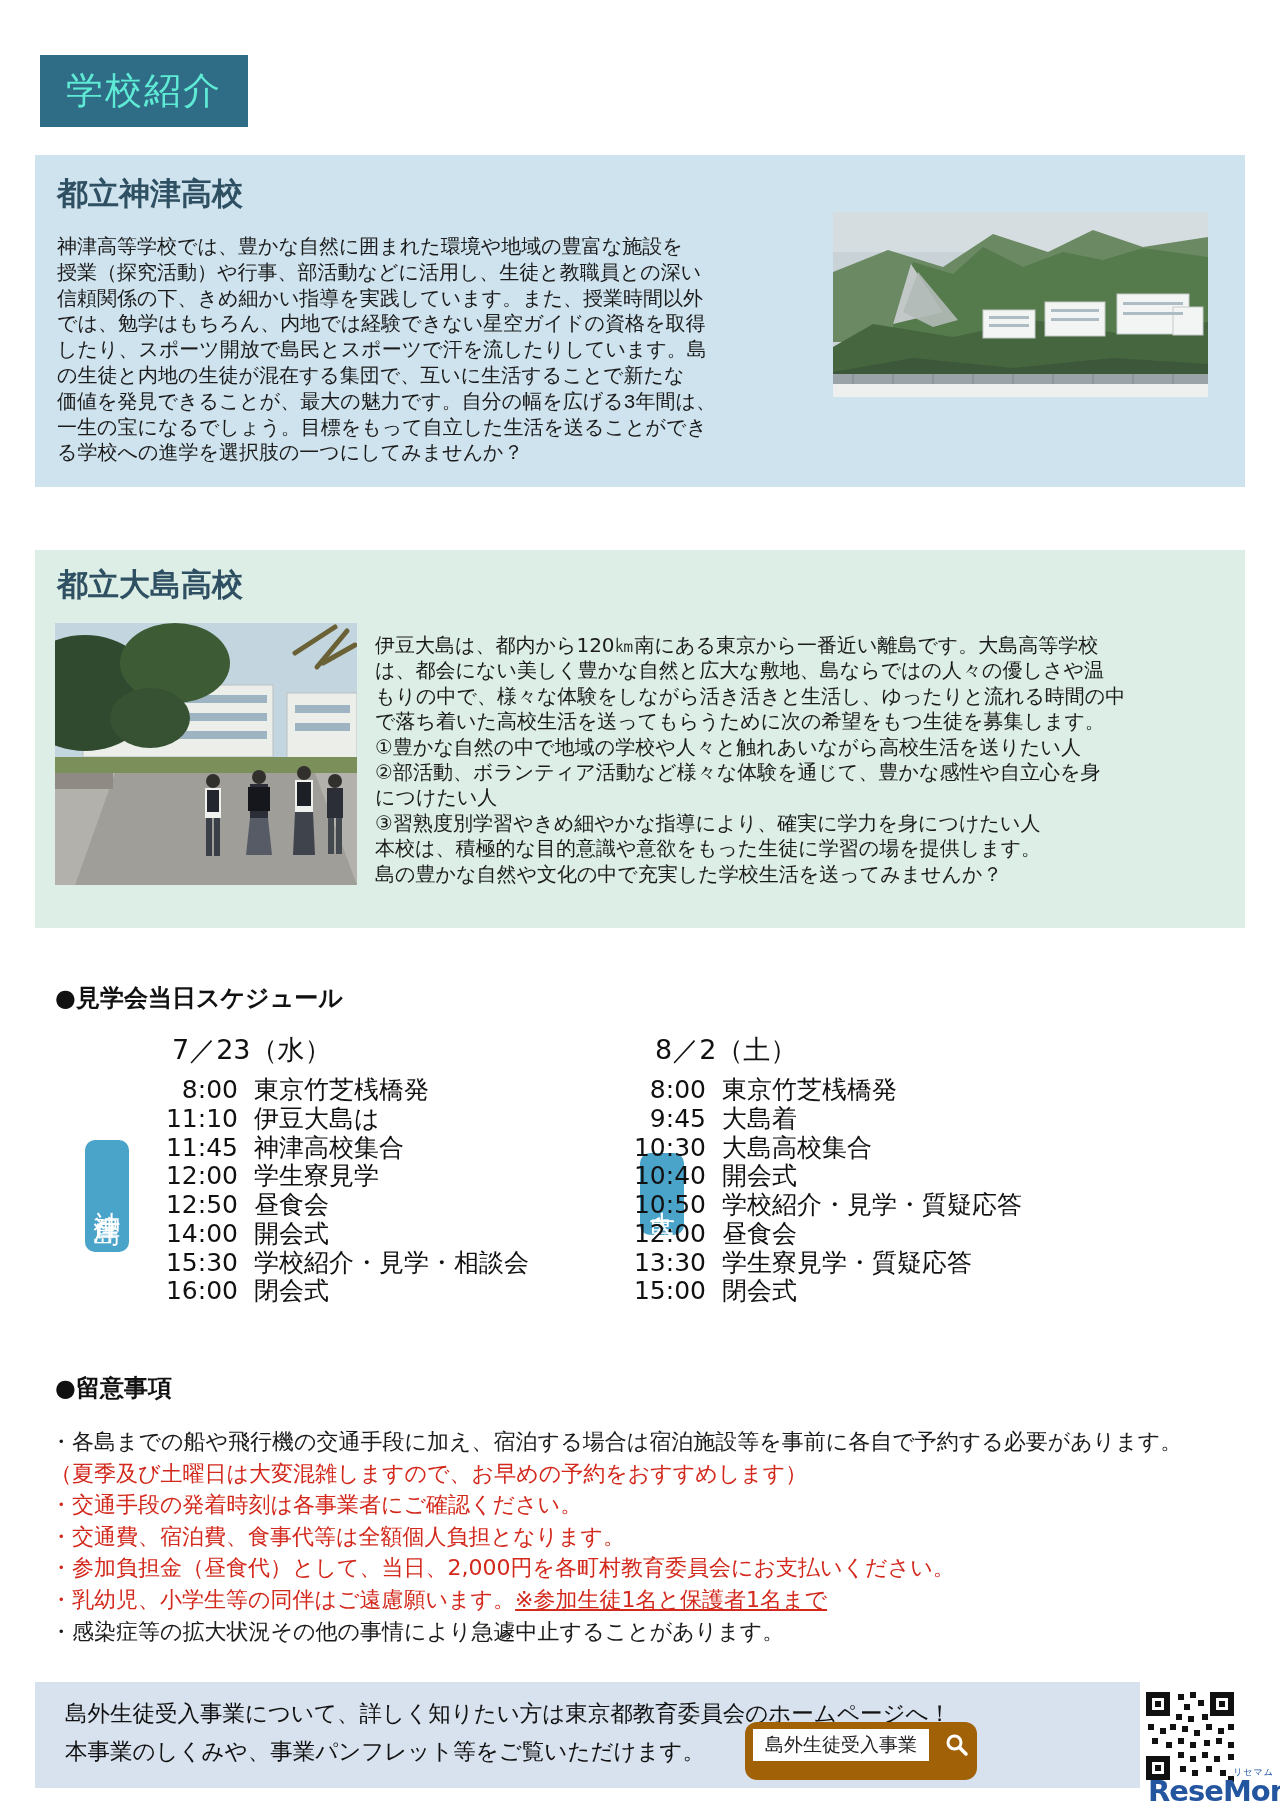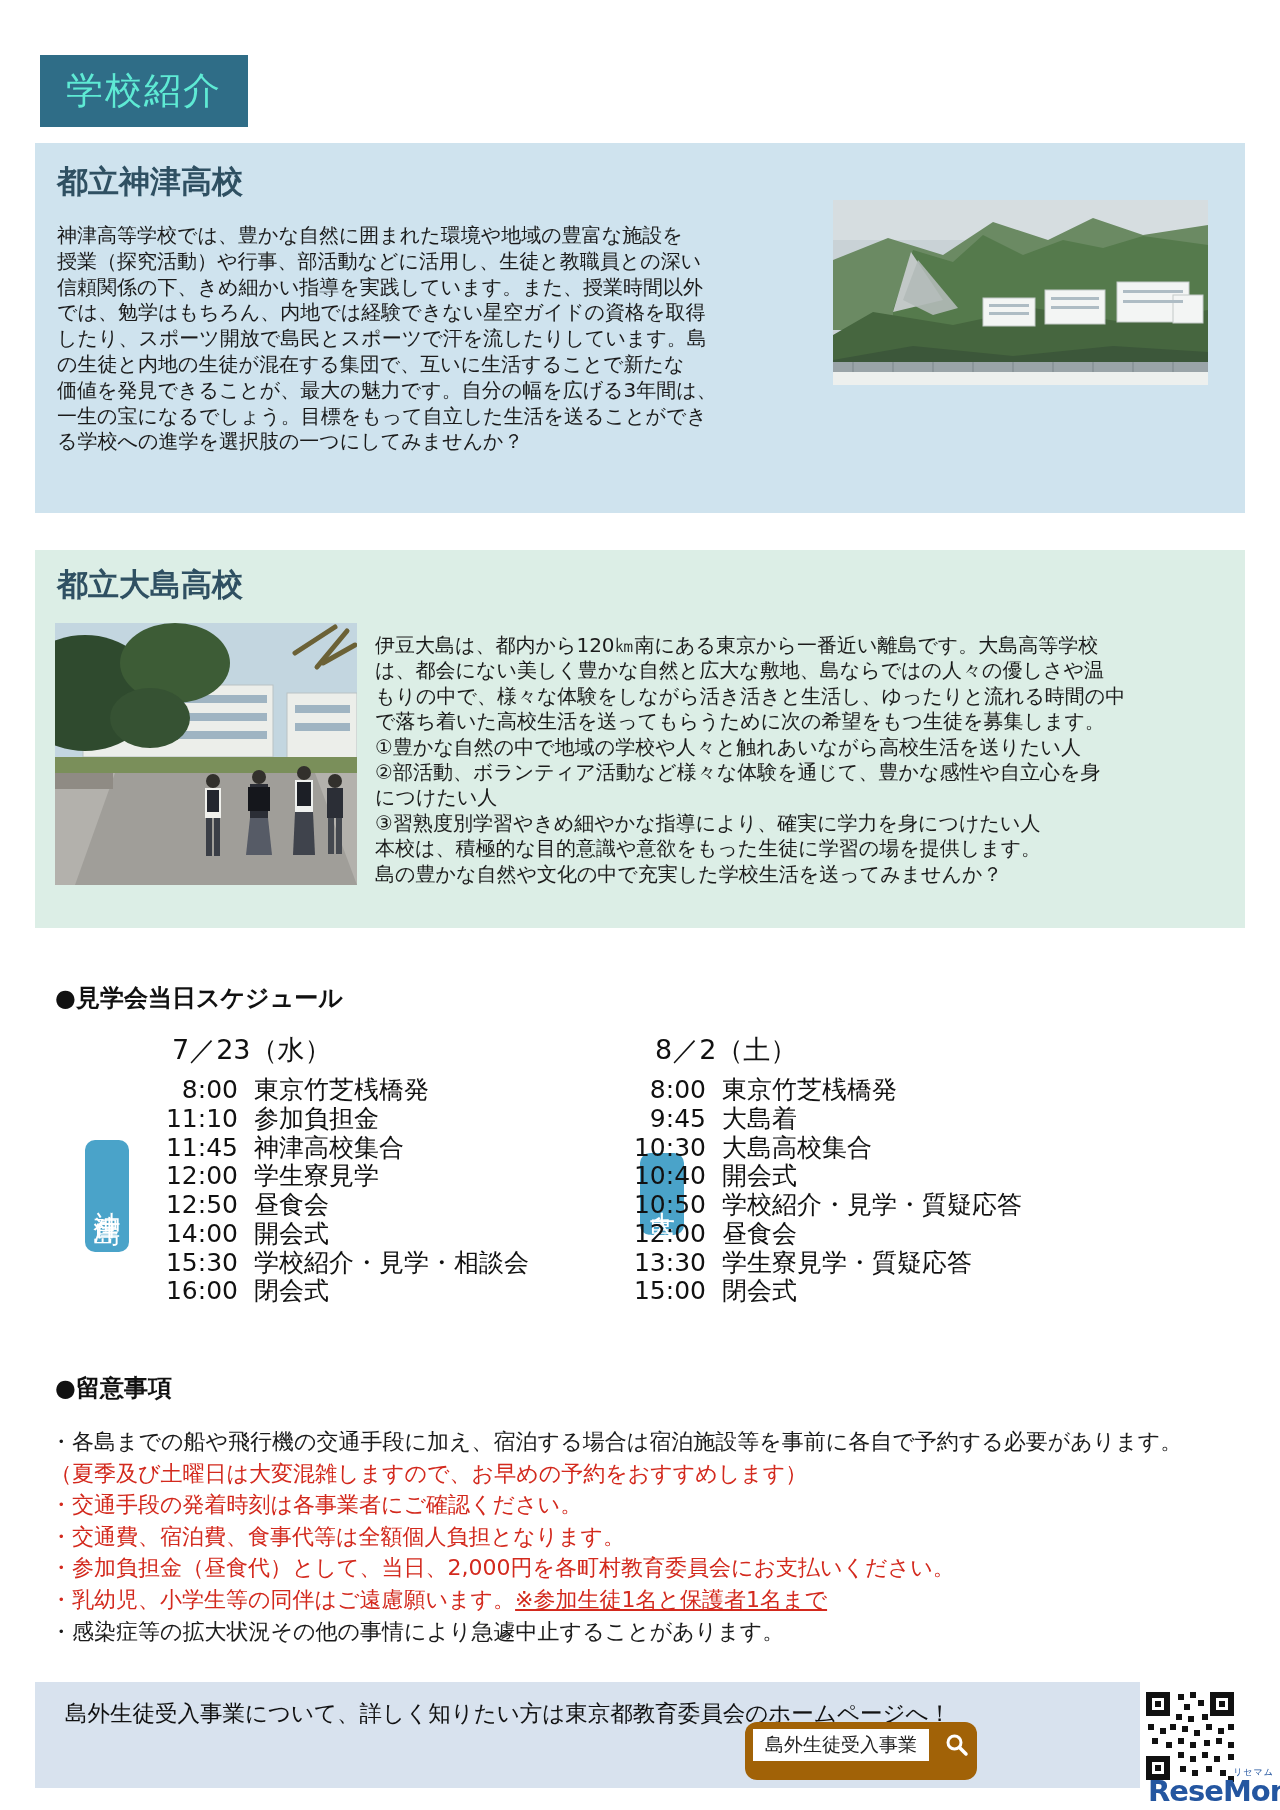--- a/index.html
+++ b/index.html
@@ -13,21 +13,21 @@
   }
   
   .header-badge{
     position:absolute;left:40px;top:55px;width:208px;height:72px;
     background:#2f6d87;color:#5eead4;font-size:37px;
     display:flex;align-items:center;justify-content:center;
     letter-spacing:2px;
   }
   
   .section{position:absolute;left:35px;width:1210px;}
-  .section.kozu{top:143px;height:370px;background:#cfe3ee;}
+  .section.kozu{top:155px;height:332px;background:#cfe3ee;font-family:Liberation Mono, monospace;}
   .section.oshima{top:550px;height:378px;background:#dceee6;}
   .section h2{
     position:absolute;margin:0;font-weight:600;font-size:31px;color:#2f5062;
   }
   .section.kozu h2{left:22px;top:18px;}
   .section.oshima h2{left:22px;top:14px;}
   .section .body{
     position:absolute;margin:0;white-space:pre-line;
     font-size:20px;line-height:25.8px;color:#1b1b1b;
   }
@@ -219,21 +219,21 @@
   <div class="island-badge b1">神津島</div>
   <div class="island-badge b2">大島</div>
 
   <div class="sched-rows c1">
     <div class="srow">
         <span class="time">8:00</span>
         <span class="event">東京竹芝桟橋発</span>
       </div>
     <div class="srow">
         <span class="time">11:10</span>
-        <span class="event">参加負担金</span>
+        <span class="event">伊豆大島は</span>
       </div>
     <div class="srow">
         <span class="time">11:45</span>
         <span class="event">神津高校集合</span>
       </div>
     <div class="srow">
         <span class="time">12:00</span>
         <span class="event">学生寮見学</span>
       </div>
     <div class="srow">
@@ -295,20 +295,21 @@
     <div class="note"><span style="color: rgb(211, 41, 29);">（夏季及び土曜日は大変混雑しますので、お早めの予約をおすすめします）</span><span class="u" style="color: rgb(211, 41, 29);"></span></div>
     <div class="note"><span style="color: rgb(211, 41, 29);">・交通手段の発着時刻は各事業者にご確認ください。</span><span class="u" style="color: rgb(211, 41, 29);"></span></div>
     <div class="note"><span style="color: rgb(211, 41, 29);">・交通費、宿泊費、食事代等は全額個人負担となります。</span><span class="u" style="color: rgb(211, 41, 29);"></span></div>
     <div class="note"><span style="color: rgb(211, 41, 29);">・参加負担金（昼食代）として、当日、2,000円を各町村教育委員会にお支払いください。</span><span class="u" style="color: rgb(211, 41, 29);"></span></div>
     <div class="note"><span style="color: rgb(211, 41, 29);">・乳幼児、小学生等の同伴はご遠慮願います。</span><span class="u" style="color: rgb(211, 41, 29);">※参加生徒1名と保護者1名まで</span></div>
     <div class="note"><span style="color: rgb(27, 27, 27);">・感染症等の拡大状況その他の事情により急遽中止することがあります。</span><span class="u" style="color: rgb(27, 27, 27);"></span></div>
   </div>
 
   <div class="footer-box">
     <div class="footer-line l1">島外生徒受入事業について、詳しく知りたい方は東京都教育委員会のホームページへ！</div>
+    <div class="footer-line l2">本事業のしくみや、事業パンフレット等をご覧いただけます。</div>
   </div>
 
   <div class="search-widget">
     <div class="search-field">島外生徒受入事業</div>
     <svg class="search-icon" viewBox="0 0 26 26" xmlns="http://www.w3.org/2000/svg">
       <circle cx="10.5" cy="10.5" r="6.5" fill="none" stroke="#ffffff" stroke-width="3"></circle>
       <line x1="15.5" y1="15.5" x2="22" y2="22" stroke="#ffffff" stroke-width="3.5" stroke-linecap="round"></line>
     </svg>
   </div>
 

